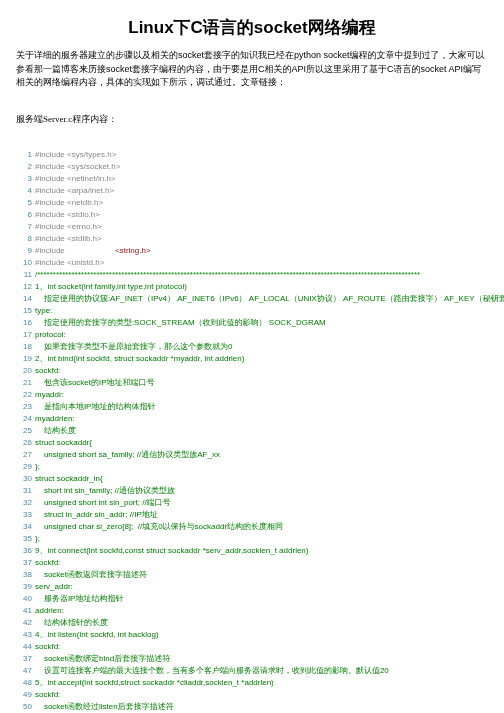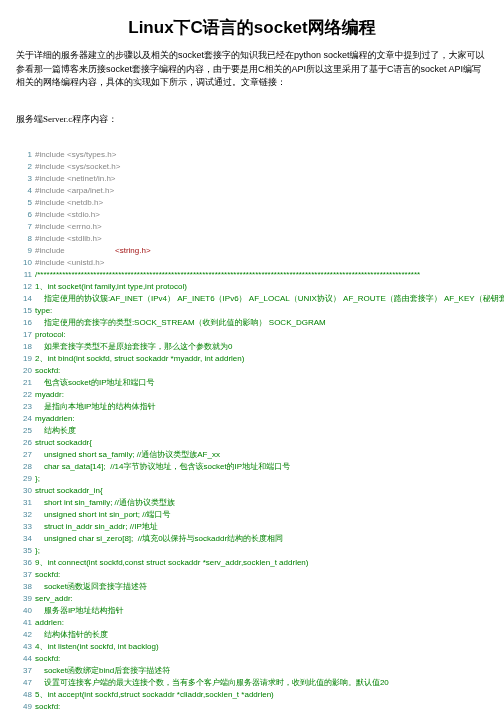--- a/index.html
+++ b/index.html
@@ -79,21 +79,20 @@
     <div class="line"><span class="ln">18</span><span class="code"><span class="com">    如果套接字类型不是原始套接字，那么这个参数就为0</span></span></div>
     <div class="line"><span class="ln">19</span><span class="code"><span class="com">2、int bind(int sockfd, struct sockaddr *myaddr, int addrlen)</span></span></div>
     <div class="line"><span class="ln">20</span><span class="code"><span class="com">sockfd:</span></span></div>
     <div class="line"><span class="ln">21</span><span class="code"><span class="com">    包含该socket的IP地址和端口号</span></span></div>
     <div class="line"><span class="ln">22</span><span class="code"><span class="com">myaddr:</span></span></div>
     <div class="line"><span class="ln">23</span><span class="code"><span class="com">    是指向本地IP地址的结构体指针</span></span></div>
     <div class="line"><span class="ln">24</span><span class="code"><span class="com">myaddrlen:</span></span></div>
     <div class="line"><span class="ln">25</span><span class="code"><span class="com">    结构长度</span></span></div>
     <div class="line"><span class="ln">26</span><span class="code"><span class="com">struct sockaddr{</span></span></div>
     <div class="line"><span class="ln">27</span><span class="code"><span class="com">    unsigned short sa_family; //通信协议类型族AF_xx</span></span></div>
-    <div class="line"><span class="ln">28</span><span class="code"><span class="com">    char sa_data[14];  //14字节协议地址，包含该socket的IP地址和端口号</span></span></div>
     <div class="line"><span class="ln">29</span><span class="code"><span class="com">};</span></span></div>
     <div class="line"><span class="ln">30</span><span class="code"><span class="com">struct sockaddr_in{</span></span></div>
     <div class="line"><span class="ln">31</span><span class="code"><span class="com">    short int sin_family; //通信协议类型族</span></span></div>
     <div class="line"><span class="ln">32</span><span class="code"><span class="com">    unsigned short int sin_port; //端口号</span></span></div>
     <div class="line"><span class="ln">33</span><span class="code"><span class="com">    struct in_addr sin_addr; //IP地址</span></span></div>
     <div class="line"><span class="ln">34</span><span class="code"><span class="com">    unsigned char si_zero[8];  //填充0以保持与sockaddr结构的长度相同</span></span></div>
     <div class="line"><span class="ln">35</span><span class="code"><span class="com">};</span></span></div>
     <div class="line"><span class="ln">36</span><span class="code"><span class="com">9、int connect(int sockfd,const struct sockaddr *serv_addr,socklen_t addrlen)</span></span></div>
     <div class="line"><span class="ln">37</span><span class="code"><span class="com">sockfd:</span></span></div>
     <div class="line"><span class="ln">38</span><span class="code"><span class="com">    socket函数返回套接字描述符</span></span></div>

